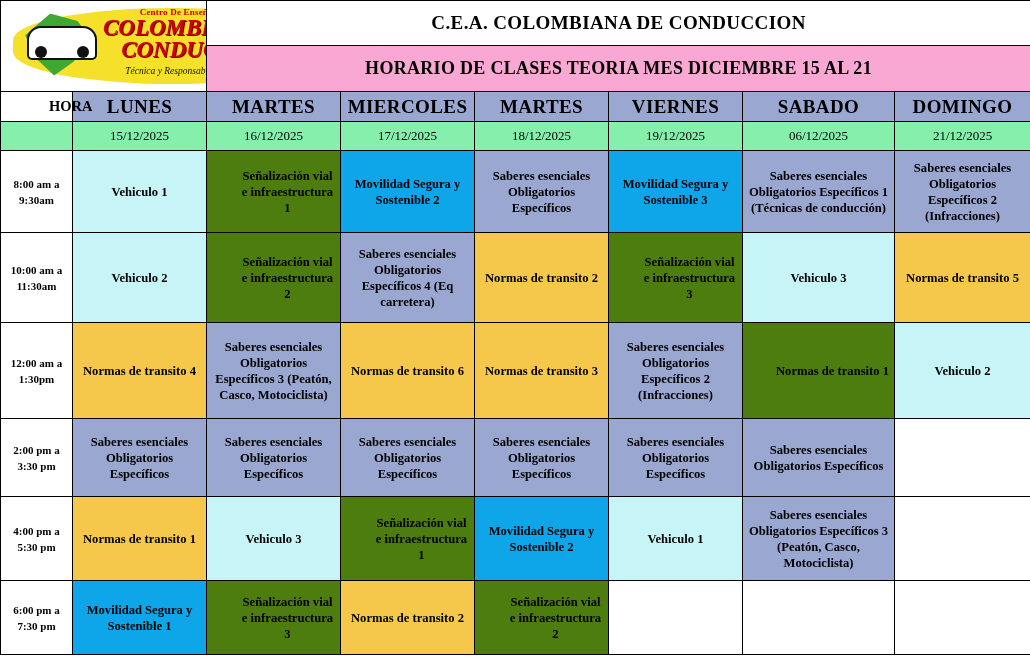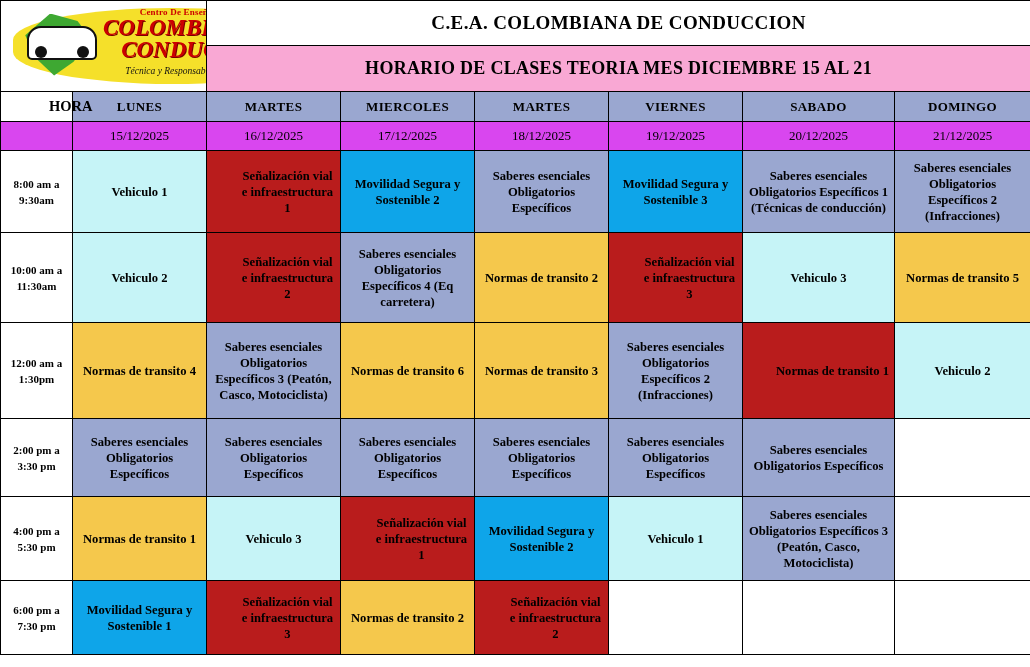--- a/index.html
+++ b/index.html
@@ -136,54 +136,54 @@
   .title-sub {
     height: 43px;
     font-size: 18px;
     font-weight: bold;
     background: #f9a8d4;
     letter-spacing: .3px;
   }
   
   .day-head {
     background: #9aa7d0;
-    font-size: 13px;
+    font-size: 19px;
     font-weight: bold;
     height: 27px;
     letter-spacing: .4px;
   }
   .hora-head {
     background: #ffffff;
     font-size: 14.5px;
     font-weight: bold;
     height: 27px;
     padding-left: 48px;
   }
   .date-row td {
     height: 26px;
     font-size: 13px;
-    background: #d946ef;
+    background: #86efac;
   }
   
   .time-cell {
     font-size: 11px;
     font-weight: bold;
     background: #ffffff;
     width: 72px;
     line-height: 16px;
   }
   .cls {
     font-size: 12.6px;
     font-weight: bold;
     line-height: 16px;
     padding: 3px 4px;
   }
   .c-blue  { background: #9aa7d0; }
   .c-cyan  { background: #c6f4f7; }
-  .c-green { background: #b91c1c; padding-left: 32px; }
+  .c-green { background: #4d7c0f; padding-left: 32px; }
   .c-pink  { background: #0ea5e9; }
   .c-orange{ background: #f5c84c; }
   .c-white { background: #ffffff; }
   .r1 { height: 82px; }
   .r2 { height: 90px; }
   .r3 { height: 96px; }
   .r4 { height: 78px; }
   .r5 { height: 84px; }
   .r6 { height: 74px; }
 </style>
@@ -229,21 +229,21 @@
         <td class="day-head">SABADO</td>
         <td class="day-head">DOMINGO</td>
       </tr>
       <tr class="date-row">
         <td></td>
         <td>15/12/2025</td>
         <td>16/12/2025</td>
         <td>17/12/2025</td>
         <td>18/12/2025</td>
         <td>19/12/2025</td>
-        <td>20/12/2025</td>
+        <td>06/12/2025</td>
         <td>21/12/2025</td>
       </tr>
 
       <tr class="r1">
         <td class="time-cell">8:00 am a 9:30am</td>
         <td class="cls c-cyan">Vehiculo 1</td>
         <td class="cls c-green">Señalización vial e infraestructura 1</td>
         <td class="cls c-pink">Movilidad Segura y Sostenible 2</td>
         <td class="cls c-blue">Saberes esenciales Obligatorios Específicos</td>
         <td class="cls c-pink">Movilidad Segura y Sostenible 3</td>

